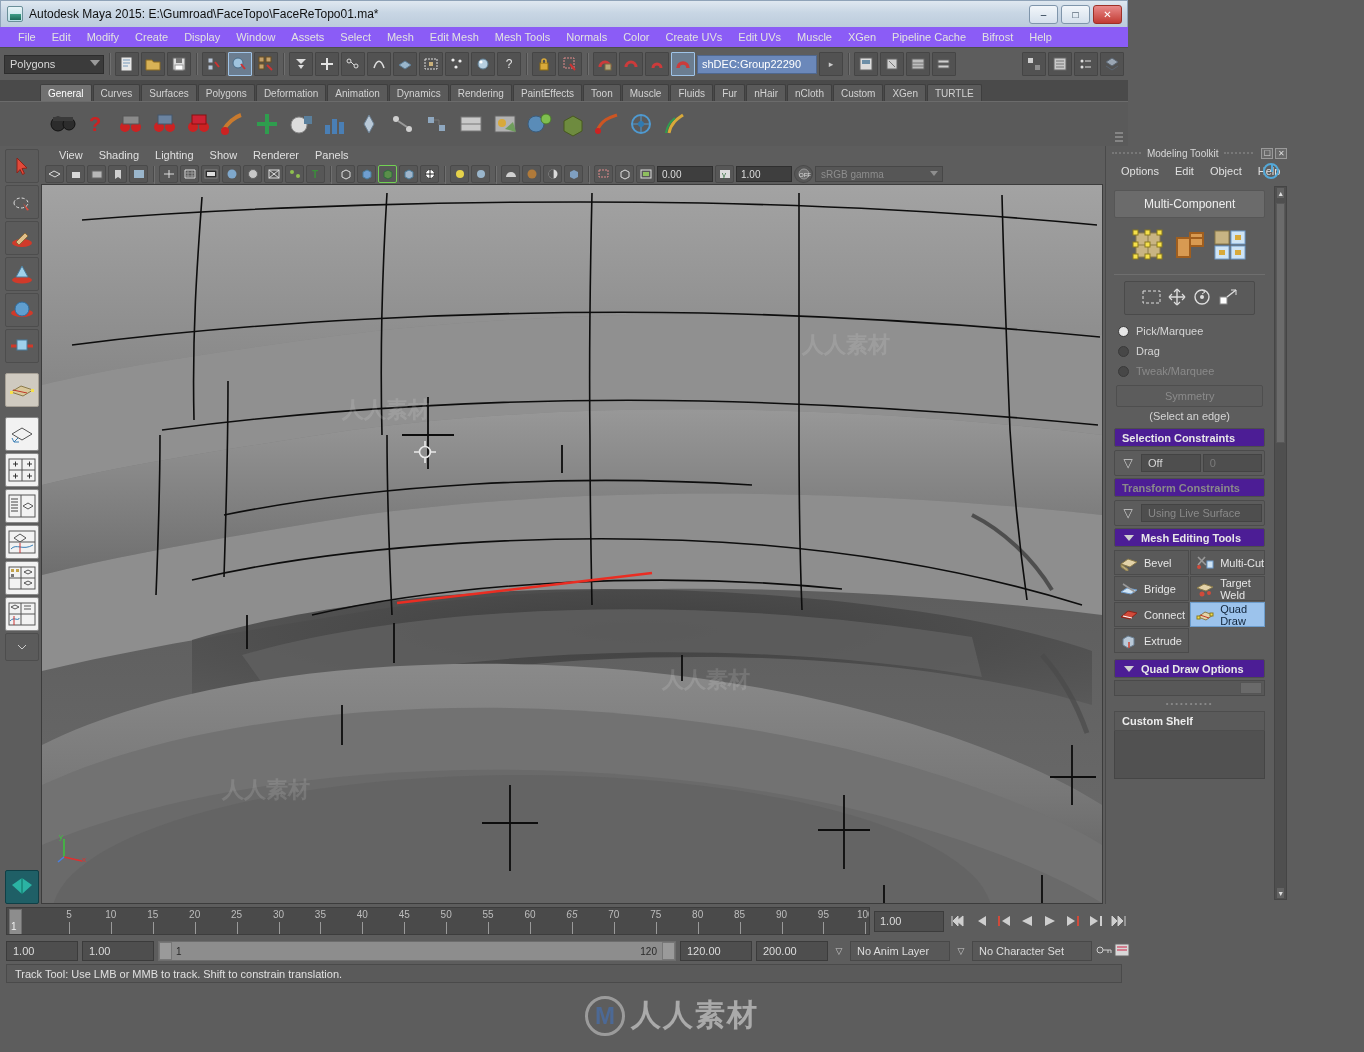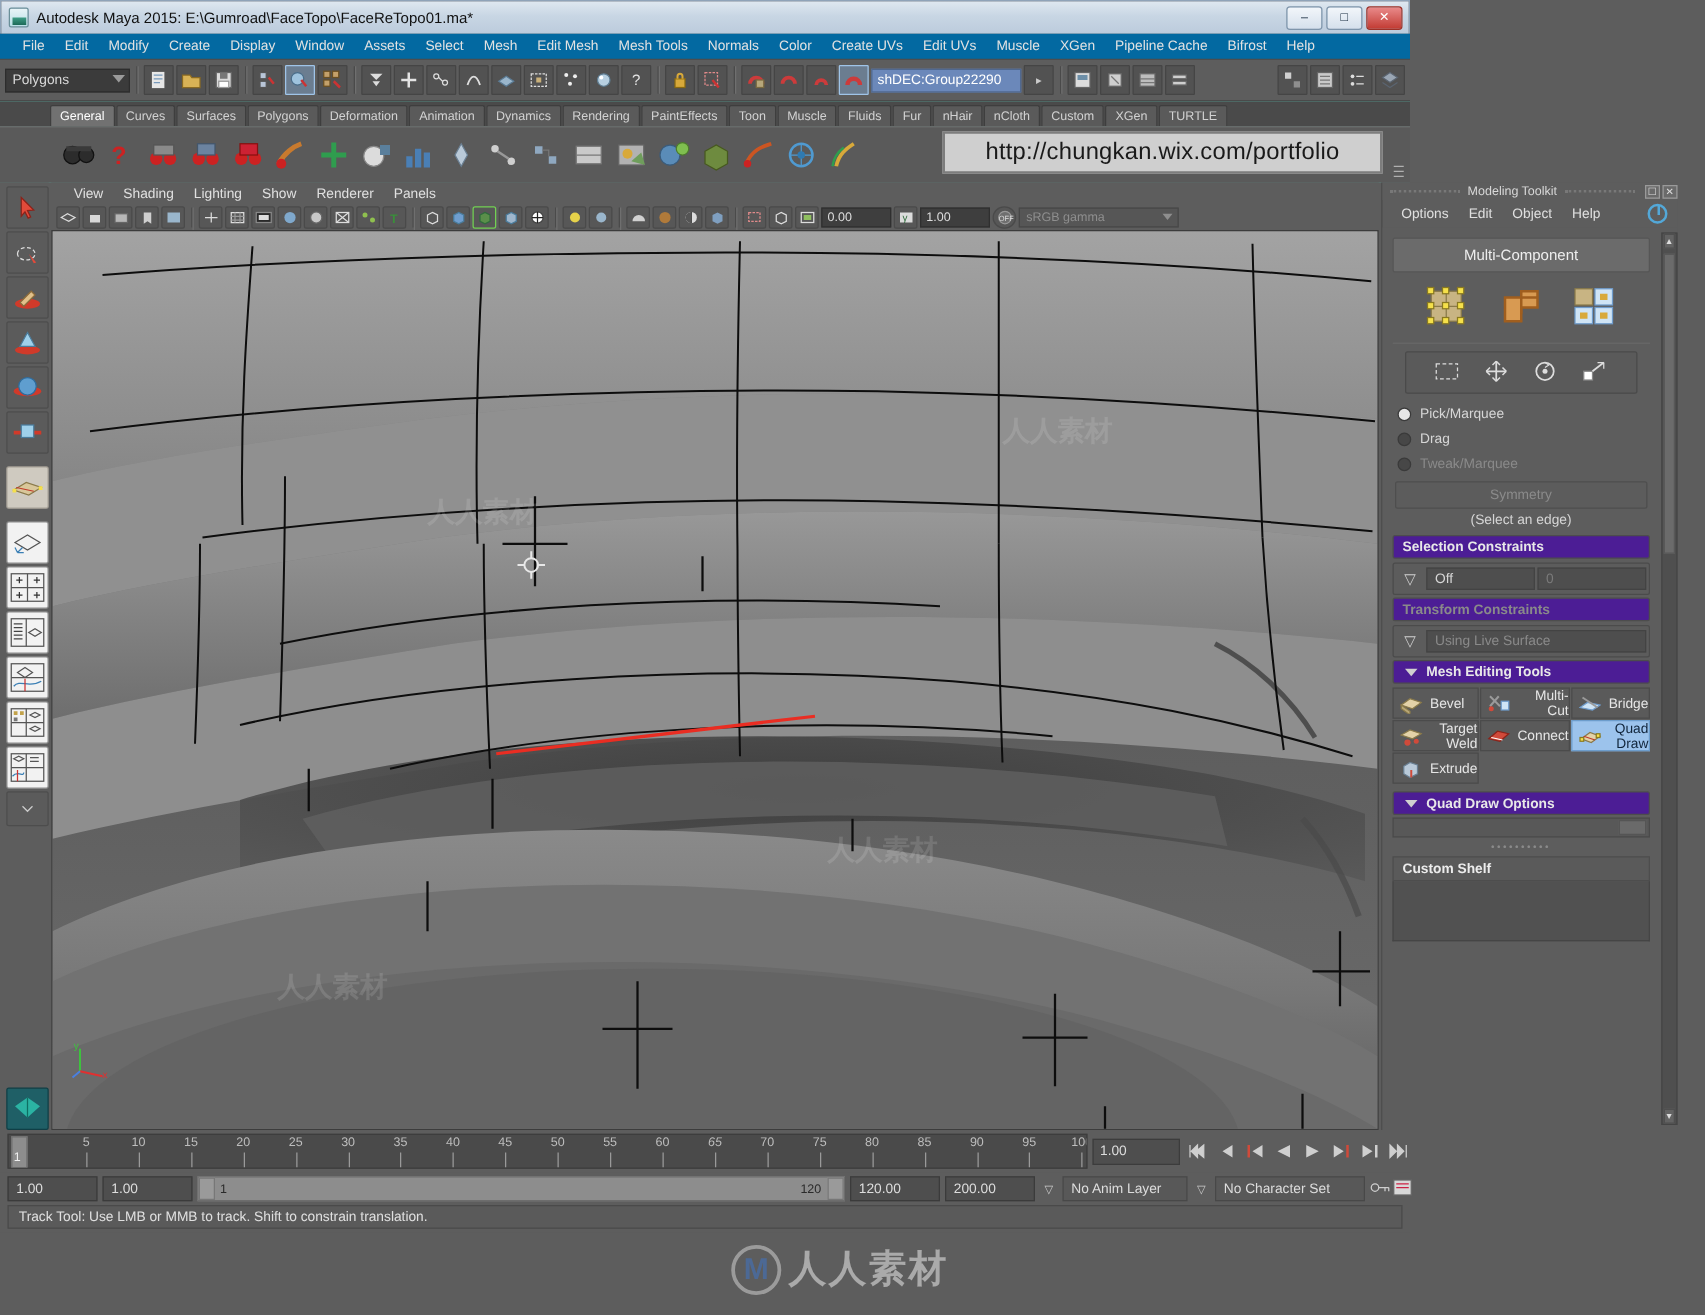--- a/index.html
+++ b/index.html
@@ -23,21 +23,21 @@
   .title-icon:after{content:"";position:absolute;left:2px;top:7px;width:11px;height:6px;
     background:linear-gradient(#3f9d86,#1d6a58);}
   .title-text { flex:1; white-space:nowrap; overflow:hidden; }
   .win-btns { display:flex; gap:3px; padding-right:3px; }
   .win-btn { width:29px; height:19px; border:1px solid #7f95ab; border-radius:3px;
     background:linear-gradient(#f2f6fa,#d5e0ec); display:flex; align-items:center;
     justify-content:center; color:#14283c; font-size:10px; }
   .win-btn.close { background:linear-gradient(#e98a8a,#c23b33); border-color:#9d3027; color:#fff; }
 
   
-  .menubar { height:21px; background:#0369a1; display:flex; align-items:center;
+  .menubar { height:21px; background:#8b5cf6; display:flex; align-items:center;
     padding-left:10px; border-bottom:1px solid #4e4e4e; }
   .menubar .mi { padding:2px 8px; color:#e2e2e2; font-size:11px; white-space:nowrap; }
 
   
   .statusline { height:33px; background:#5d5d5d; display:flex; align-items:center;
     padding:0 4px; gap:2px; border-bottom:1px solid #4a4a4a; }
   .mode-select { width:100px; height:19px; background:#3b3b3b; border:1px solid #2d2d2d;
     display:flex; align-items:center; padding-left:5px; font-size:11px; color:#d8d8d8;
     position:relative; }
   .mode-select .arw { position:absolute; right:3px; top:4px; width:0;height:0;
@@ -46,21 +46,21 @@
   .sep:after{content:"";position:absolute;left:1px;top:0;width:1px;height:22px;background:#6f6f6f;}
   .tbtn { width:24px; height:24px; background:#525252; border:1px solid #454545;
     display:flex;align-items:center;justify-content:center; border-radius:1px; position:relative;
     overflow:hidden; }
   .tbtn.on { border-color:#9fc4e8; background:#6b7d90; }
   .sel-field { width:120px; height:19px; background:#6b88ba; border:1px solid #50688f;
     color:#fff; display:flex; align-items:center; padding-left:4px; font-size:11px; }
   .spacer { flex:1; }
 
   
-  .shelf-wrap { background:#5eead4; }
+  .shelf-wrap { background:#a16207; }
   .shelf-tabs { height:20px; display:flex; align-items:flex-end; padding-left:40px;
     background:#4a4a4a; }
   .shelf-tab { height:17px; padding:0 7px; font-size:10px; color:#d2d2d2;
     background:#5a5a5a; border:1px solid #3e3e3e; border-bottom:none;
     margin-right:1px; display:flex; align-items:center; border-radius:2px 2px 0 0; }
   .shelf-tab.active { background:#717171; color:#fff; }
   .shelf-row { height:45px; background:#5a5a5a; display:flex; align-items:center;
     padding-left:48px; gap:4px; position:relative; border-top:1px solid #6b6b6b; }
   .shelf-ico { width:30px; height:30px; border-radius:3px; display:flex; align-items:center;
     justify-content:center; position:relative; overflow:hidden; }
@@ -140,21 +140,21 @@
     color:#e8e8e8; margin-top:2px; }
   .sec-head.dimh { color:#8a8a8a; }
   .constraint-box { height:26px; background:#5c5c5c; border:1px solid #4b4b4b; border-radius:2px;
     display:flex; align-items:center; margin-top:3px; }
   .cb-ico { width:26px; text-align:center; color:#d0d0d0; font-size:12px; }
   .cb-val { flex:1; height:18px; background:#4e4e4e; border:1px solid #434343; margin-right:2px;
     display:flex; align-items:center; padding-left:6px; font-size:11px; }
   .cb-val.num { max-width:92px; color:#7b7b7b; }
   .tri { width:0;height:0;border-left:5px solid transparent;border-right:5px solid transparent;
     border-top:6px solid #d0d0d0; margin:0 7px 0 2px; }
-  .tool-grid { display:grid; grid-template-columns:1fr 1fr 1fr; gap:1px; margin-top:3px;text-align:right; }
+  .tool-grid { display:grid; grid-template-columns:1fr 1fr; gap:1px; margin-top:3px; }
   .mesh-btn { height:25px; background:#5a5a5a; border:1px solid #4b4b4b; display:flex;
     align-items:center; gap:6px; padding-left:5px; font-size:11px; color:#e6e6e6; }
   .mesh-btn.active { background:#9cc3ec; border:1px solid #6d9dcc; color:#10243a; }
   .mesh-ico { width:18px;height:16px;position:relative;flex:none; }
   .mtk-scroll { position:absolute; right:0; top:4px; width:13px; bottom:4px; background:#4f4f4f;
     border:1px solid #454545; }
   .mtk-scroll .thumb{position:absolute;left:1px;top:16px;width:9px;height:240px;background:#6b6b6b;border:1px solid #585858;}
   .arrow-btn{position:absolute;left:1px;width:9px;height:12px;background:#636363;border:1px solid #4f4f4f;
     display:flex;align-items:center;justify-content:center;font-size:7px;color:#ddd;}
   .custom-shelf-head{height:20px;background:#5a5a5a;border:1px solid #4d4d4d;display:flex;
@@ -569,21 +569,20 @@
             <path d="M5 13h18M14 4v18" stroke="#4f9ad1"></path>
             <circle cx="14" cy="13" r="3" fill="#2f7ab1"></circle>
           </svg>
         </div>
       <div class="shelf-ico">
           <svg width="28" height="26">
             <path d="M8 22c2-10 8-14 14-18" stroke="#d8a93a" stroke-width="3" fill="none"></path>
             <path d="M5 22c1-8 5-12 9-15" stroke="#2f9d4e" stroke-width="2" fill="none"></path>
           </svg>
         </div>
-      <div class="urlbox">http://chungkan.wix.com/portfolio</div>
       <div class="shelf-tabs-right"><svg width="10" height="12">
             <path d="M1 1h8M1 5h8M1 9h8" stroke="#b0b0b0"></path>
           </svg></div>
     </div>
   </div>
 
   <div class="main">
 
     <div class="toolbox">
       <div class="tool">

